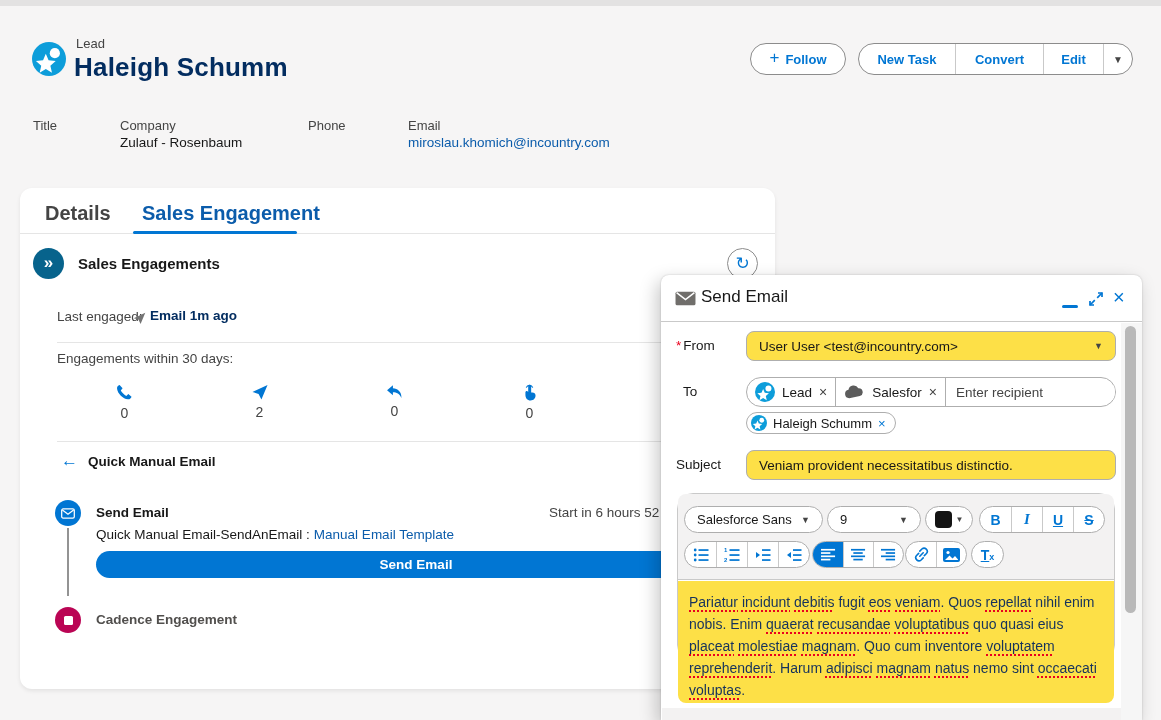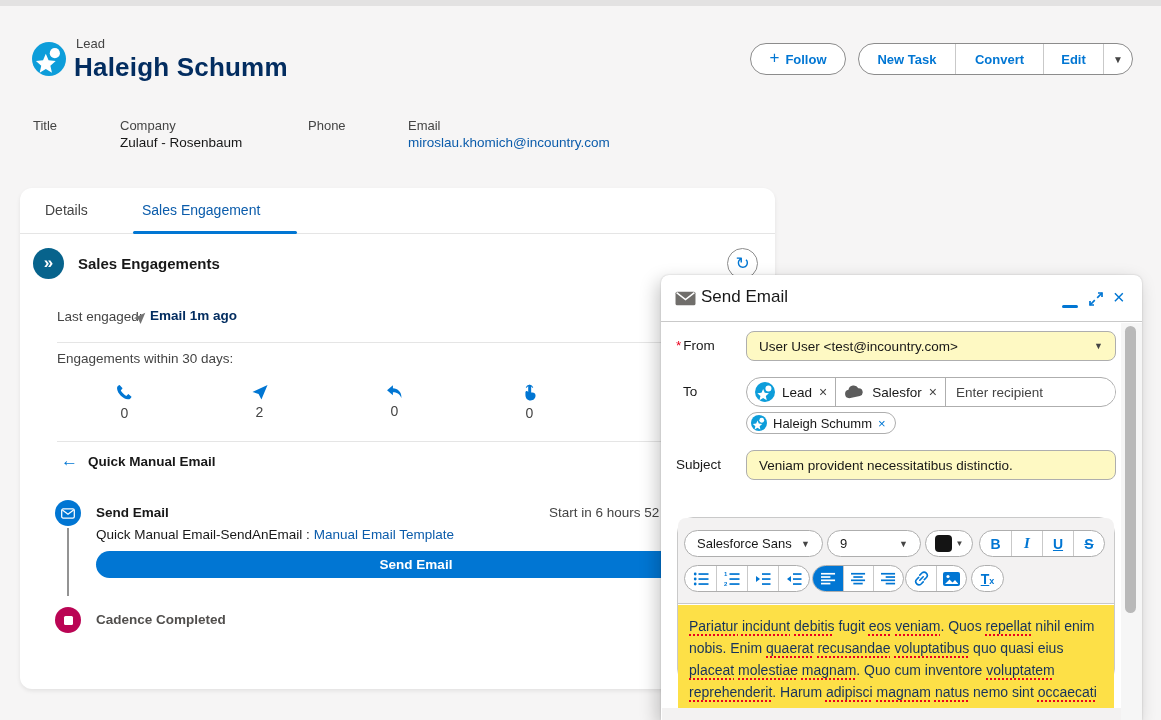--- a/index.html
+++ b/index.html
@@ -29,21 +29,21 @@
   #action-group .caret-seg { color:#444; font-size:10px; }
 
   .fld-label { font-size:13px; color:#444; }
   .fld-value { font-size:13.5px; color:#181818; }
   .fld-link { font-size:13.5px; color:#0b5cab; cursor:pointer; }
 
   
   #card { left:20px; top:188px; width:755px; height:501px; background:#fff; border-radius:12px;
     box-shadow:0 2px 4px rgba(0,0,0,.08); overflow:hidden; z-index:1; }
   #tabbar { position:absolute; left:0; top:0; width:100%; height:46px; border-bottom:1px solid #e5e5e5; }
-  .tab { position:absolute; top:14px; font-size:14px; font-weight:400; cursor:pointer; }
+  .tab { position:absolute; top:14px; font-size:20px; font-weight:700; cursor:pointer; }
   #tab-details { left:25px; color:#444; }
   #tab-sales { left:122px; color:#0b5cab; }
   #tab-underline { position:absolute; left:113px; top:43px; width:164px; height:3px; background:#0176d3; border-radius:2px; }
 
   #panel-icon { left:13px; top:60px; width:31px; height:31px; border-radius:50%; background:#07638c;
     color:#fff; display:flex; align-items:center; justify-content:center; font-size:17px; font-weight:700; padding-bottom:2px; }
   #panel-title { left:58px; top:67px; font-size:15px; font-weight:700; color:#181818; }
   #refresh-btn { left:707px; top:60px; width:31px; height:31px; border-radius:50%; background:#fff;
     border:1px solid #8c8c8c; color:#0176d3; display:flex; align-items:center; justify-content:center;
     font-size:17px; cursor:pointer; }
@@ -81,21 +81,21 @@
     box-shadow:0 0 2px rgba(0,0,0,.2), -4px 6px 18px rgba(0,0,0,.22); z-index:10; }
   #modal-header { position:absolute; left:0; top:0; width:100%; height:47px; border-bottom:1px solid #c9c9c9; }
   #modal-env { position:absolute; left:14px; top:16px; }
   #modal-title { position:absolute; left:40px; top:12px; font-size:17px; font-weight:500; color:#181818; }
   #min-btn { position:absolute; left:401px; top:30px; width:16px; height:3px; background:#0176d3; border-radius:2px; cursor:pointer; }
   #expand-btn { position:absolute; left:427px; top:16px; cursor:pointer; }
   #close-btn { position:absolute; left:452px; top:11px; font-size:20px; color:#0176d3; cursor:pointer; }
 
   .m-label { position:absolute; font-size:13.5px; color:#181818; }
   .req { color:#ea001e; margin-right:2px; }
-  .sel, .inp { position:absolute; background:#fef9c3; border:1px solid #aeaeae; display:flex; align-items:center;
+  .sel, .inp { position:absolute; background:#fde047; border:1px solid #aeaeae; display:flex; align-items:center;
     font-size:13.5px; color:#181818; }
   .sel { border-radius:8px; } 
   .caret { position:absolute; right:12px; font-size:9px; color:#444; }
 
   #from-select { left:85px; top:56px; width:370px; height:30px; padding:0 12px; cursor:pointer; }
   #to-strip { left:85px; top:102px; width:370px; height:30px; background:#fff; border:1px solid #aeaeae;
     border-radius:15px; display:flex; overflow:hidden; }
   .to-seg { display:flex; align-items:center; height:100%; border-right:1px solid #aeaeae; padding:0 8px; gap:7px; }
   .to-seg .x { color:#444; font-size:14px; cursor:pointer; }
   .to-seg .lbl { font-size:13.5px; color:#181818; }
@@ -103,21 +103,21 @@
   #to-input { border:none; outline:none; flex:1; font-size:13.5px; font-family:inherit; color:#181818; min-width:0; }
   #to-input::placeholder { color:#444; opacity:1; }
   #recipient-pill { position:absolute; left:85px; top:137px; height:22px; display:inline-flex; align-items:center;
     gap:6px; border:1px solid #aeaeae; border-radius:11px; padding:0 9px 0 4px; background:#fff; }
   #recipient-pill .lbl { font-size:13px; color:#181818; }
   #recipient-pill .x { color:#0176d3; font-size:13px; cursor:pointer; }
 
   #subject-input { left:85px; top:175px; width:370px; height:30px; border-radius:8px; padding:0 12px; }
 
   #editor { position:absolute; left:16px; top:218px; width:438px; height:168px;
-    border:1px solid #c9c9c9; border-radius:16px; background:#fff;margin-top:24px; }
+    border:1px solid #c9c9c9; border-radius:16px; background:#fff; }
   #toolbar { position:absolute; left:0; top:0; width:100%; height:86px; background:#f3f2f2;
     border-bottom:1px solid #c9c9c9; border-radius:8px 8px 0 0; }
   .tb-sel { position:absolute; height:27px; background:#fff; border:1px solid #aeaeae; border-radius:14px;
     display:flex; align-items:center; font-size:13px; color:#181818; padding:0 12px; cursor:pointer; }
   #font-select { left:6px; top:12px; width:139px; }
   #size-select { left:149px; top:12px; width:94px; }
   #color-btn { position:absolute; left:247px; top:12px; width:48px; height:27px; background:#fff;
     border:1px solid #aeaeae; border-radius:14px; display:flex; align-items:center; justify-content:center; gap:4px; cursor:pointer; }
   #color-swatch { width:17px; height:17px; background:#141414; border-radius:4px; }
   #color-btn .caret { position:static; }
@@ -247,21 +247,21 @@
     <div id="step-title" class="abs">Send Email</div>
     <div id="step-start" class="abs">Start in 6 hours 52 m</div>
     <div id="step-sub" class="abs">
       <span>Quick Manual Email-SendAnEmail :</span><a>Manual Email Template</a>
     </div>
     <button id="step-send-btn" class="abs">Send Email</button>
     <div id="connector" class="abs"></div>
     <div id="cadence-icon" class="abs">
         <span class="sq"></span>
       </div>
-    <div id="cadence-label" class="abs">Cadence Completed</div>
+    <div id="cadence-label" class="abs">Cadence Engagement</div>
   </div>
 
   <div id="modal" class="abs">
     <div id="modal-header">
       <svg id="modal-env" width="21" height="15" viewBox="0 0 20 14">
         <rect x="0.5" y="0.5" width="19" height="13" rx="1.5" fill="#706e6b"></rect>
         <path d="M1.5 1.5 L10 8 L18.5 1.5" fill="none" stroke="#fff" stroke-width="1.5"></path>
       </svg>
       <div id="modal-title">Send Email</div>
       <div id="min-btn"></div>

